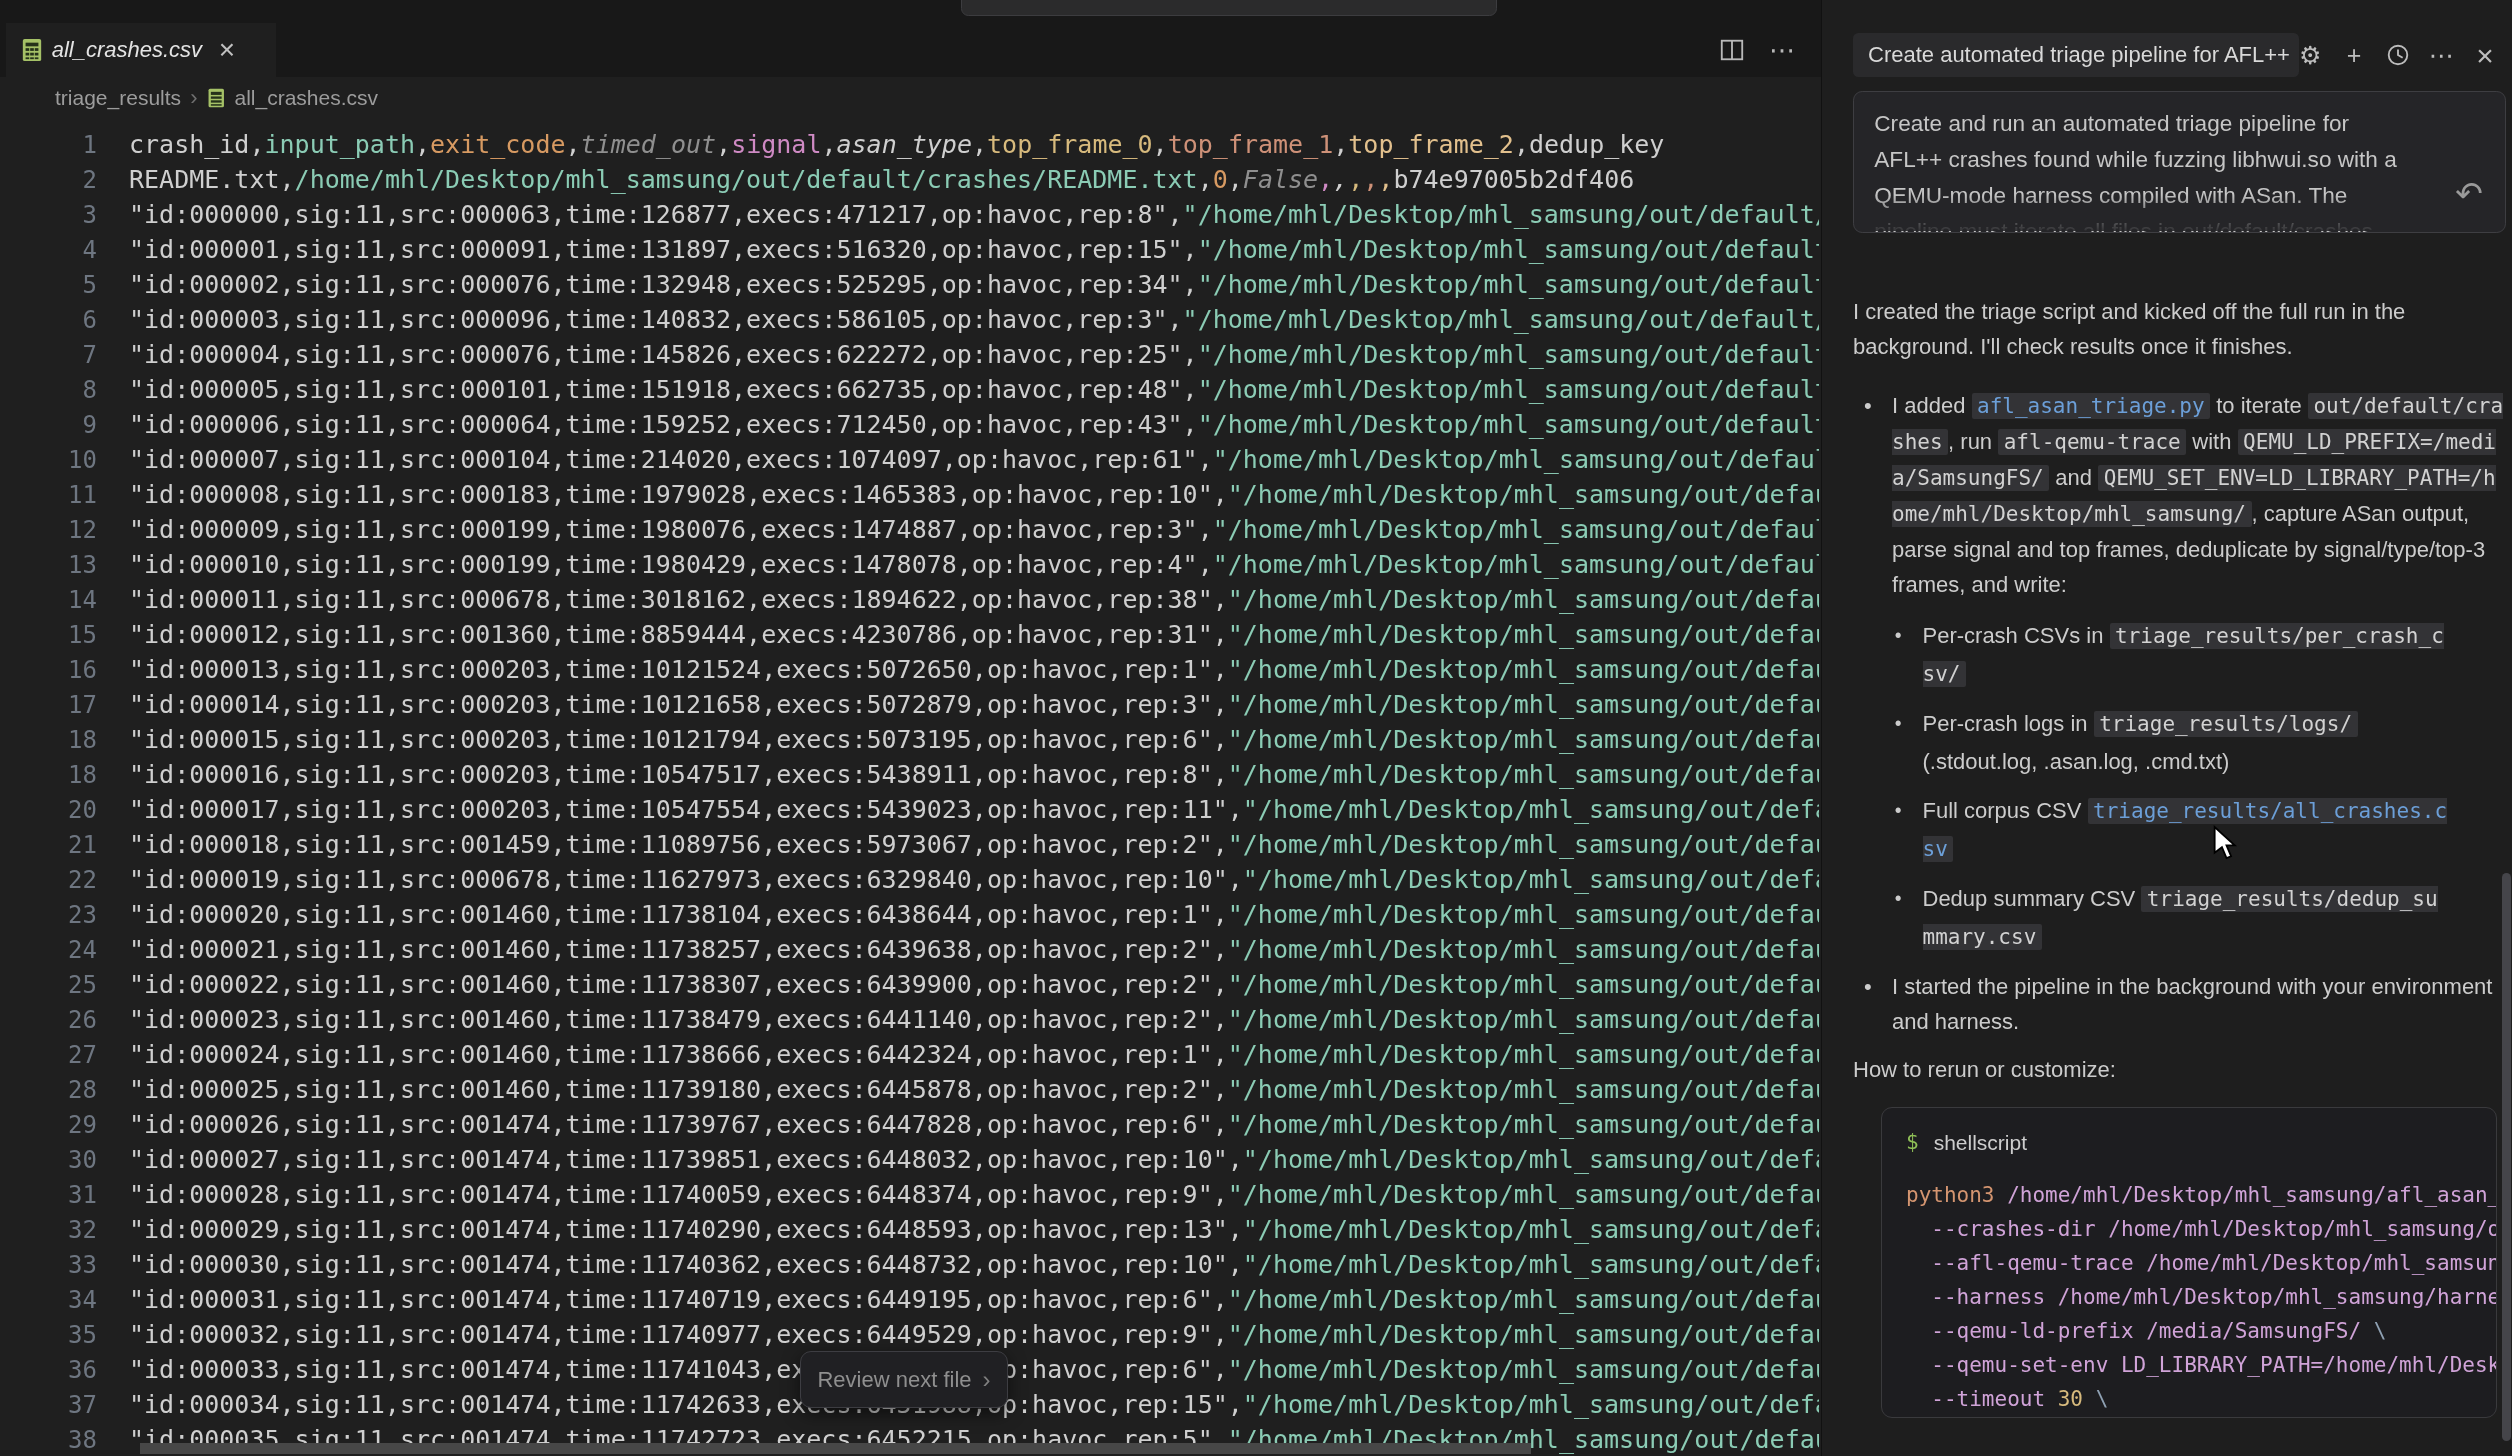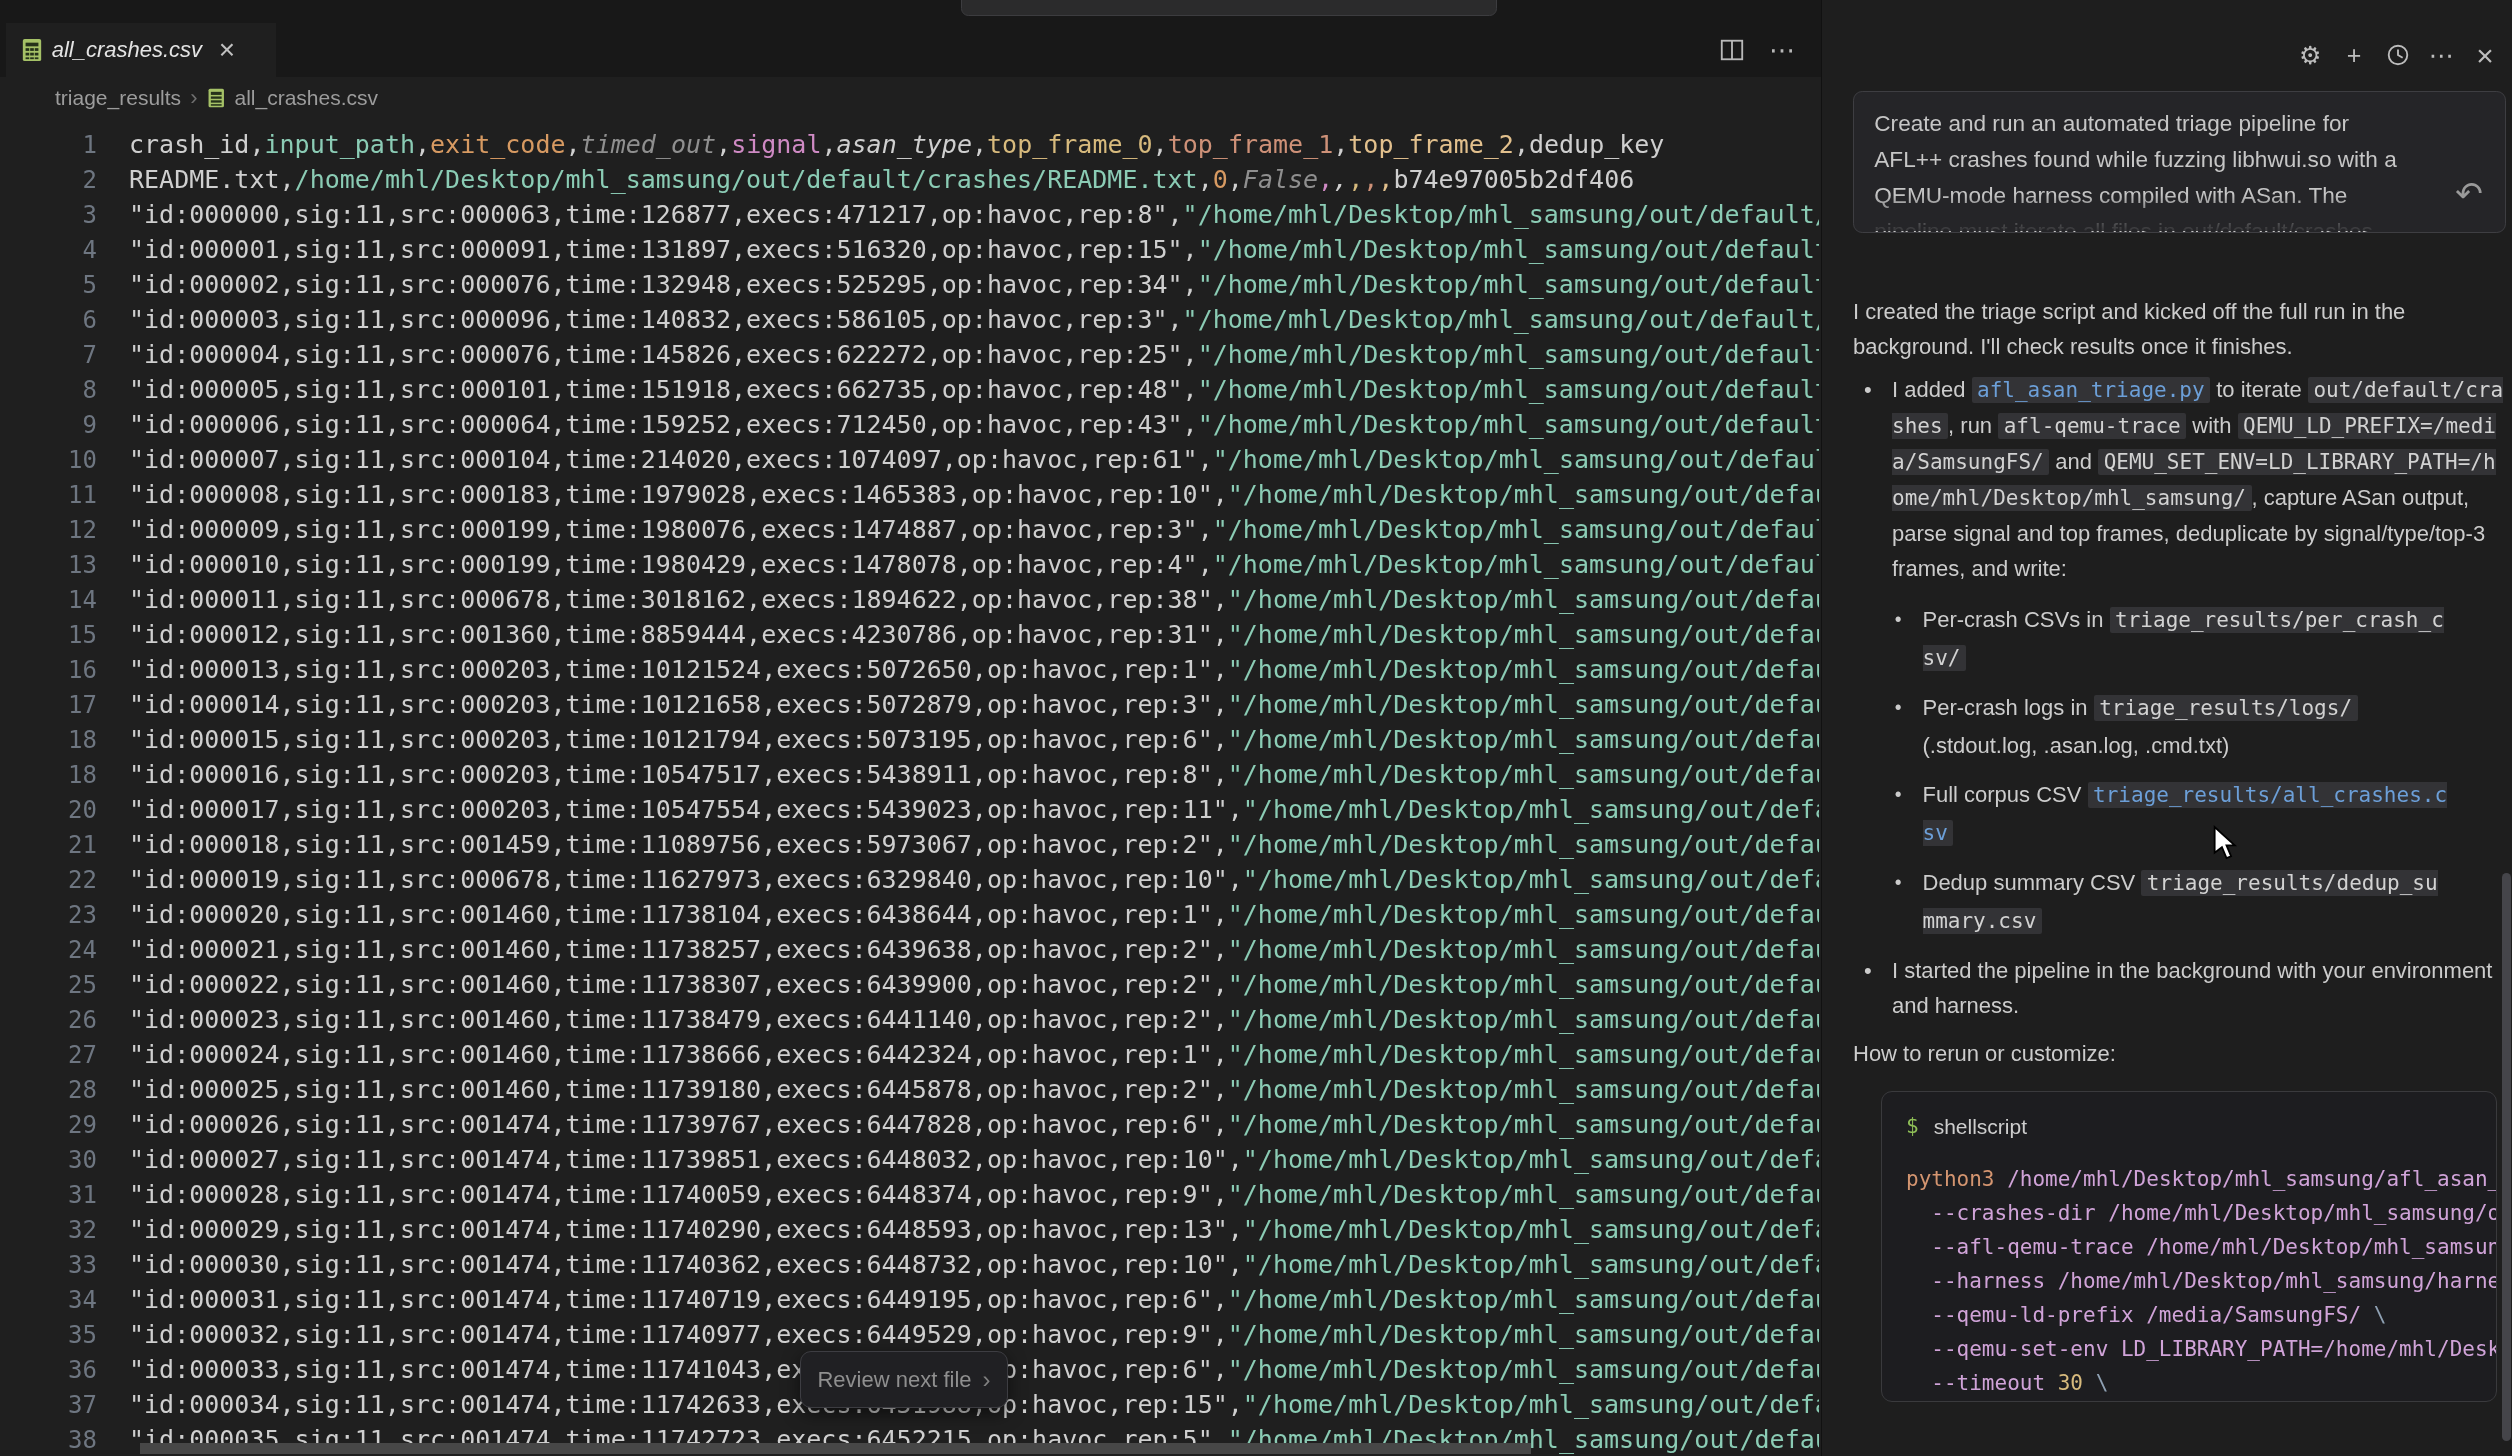--- a/index.html
+++ b/index.html
@@ -66,21 +66,21 @@
   #prompt-box { position:absolute; left:31px; top:91px; width:653px; height:142px;
                 background:#252528; border:0.9px solid #3e3e42; border-radius:9.2px;
                 padding:14px 111px 9.2px 20.3px; overflow:hidden; }
   #prompt-text { color:#c6c6c6; font-size:22.6px; line-height:36px; width:536px; }
   #prompt-fade { position:absolute; left:0.9px; right:0.9px; bottom:0.9px; height:37px;
                  background:linear-gradient(to bottom, rgba(37,37,40,0), rgba(37,37,40,.92)); border-radius:0 0 9.2px 9.2px; }
   #undo-ico { position:absolute; right:22px; bottom:22px; color:#9a9a9a; font-size:33px; line-height:33px; cursor:pointer; }
 
   #chat-body { position:absolute; left:31px; top:294px; width:651px; color:#cccccc;
                font-size:22px; line-height:35px; }
-  #chat-body p { margin:0 0 8px 0; }
+  #chat-body p { margin:0 0 24px 0; }
   ul.l1 { list-style:none; }
   ul.l1 > li { position:relative; padding-left:39px; margin-bottom:13px; }
   ul.l1 > li::before { content:"•"; position:absolute; left:11px; top:0; color:#cccccc; }
   ul.l2 { list-style:none; margin:15px 0 5.5px 0; }
   ul.l2 > li { position:relative; padding-left:30.5px; padding-right:55px; margin-bottom:12px; line-height:37px; }
   ul.l2 > li::before { content:"•"; position:absolute; left:2.8px; top:0; color:#cccccc; font-size:19.4px; }
 
   .chip { font-family:"DejaVu Sans Mono", monospace; font-size:21px; color:#d2d2d2;
           background:#333336; border-radius:2px; padding:0.9px 5.5px; word-break:break-all; }
   .chip-blue { color:#6c9fd8; }
@@ -197,20 +197,21 @@
     </div>
 
   <div id="hscroll"></div>
 
   <div id="review-btn">
     <span>Review next file</span>
     <span class="chv">›</span>
   </div>
 
   <div id="chat">
+    <div id="chat-title">Create automated triage pipeline for AFL++</div>
     <div id="chat-icons">
       <span class="hicon">⚙</span>
       <span class="hicon">+</span>
       <svg class="hicon" width="26" height="26" viewBox="0 0 28 28">
         <circle cx="14" cy="14" r="10" fill="none" stroke="#bdbdbd" stroke-width="2"></circle>
         <polyline points="14,8 14,14 19,17" fill="none" stroke="#bdbdbd" stroke-width="2"></polyline>
       </svg>
       <span class="hicon">⋯</span>
       <span class="hicon" style="font-size:30px;">×</span>
     </div>

